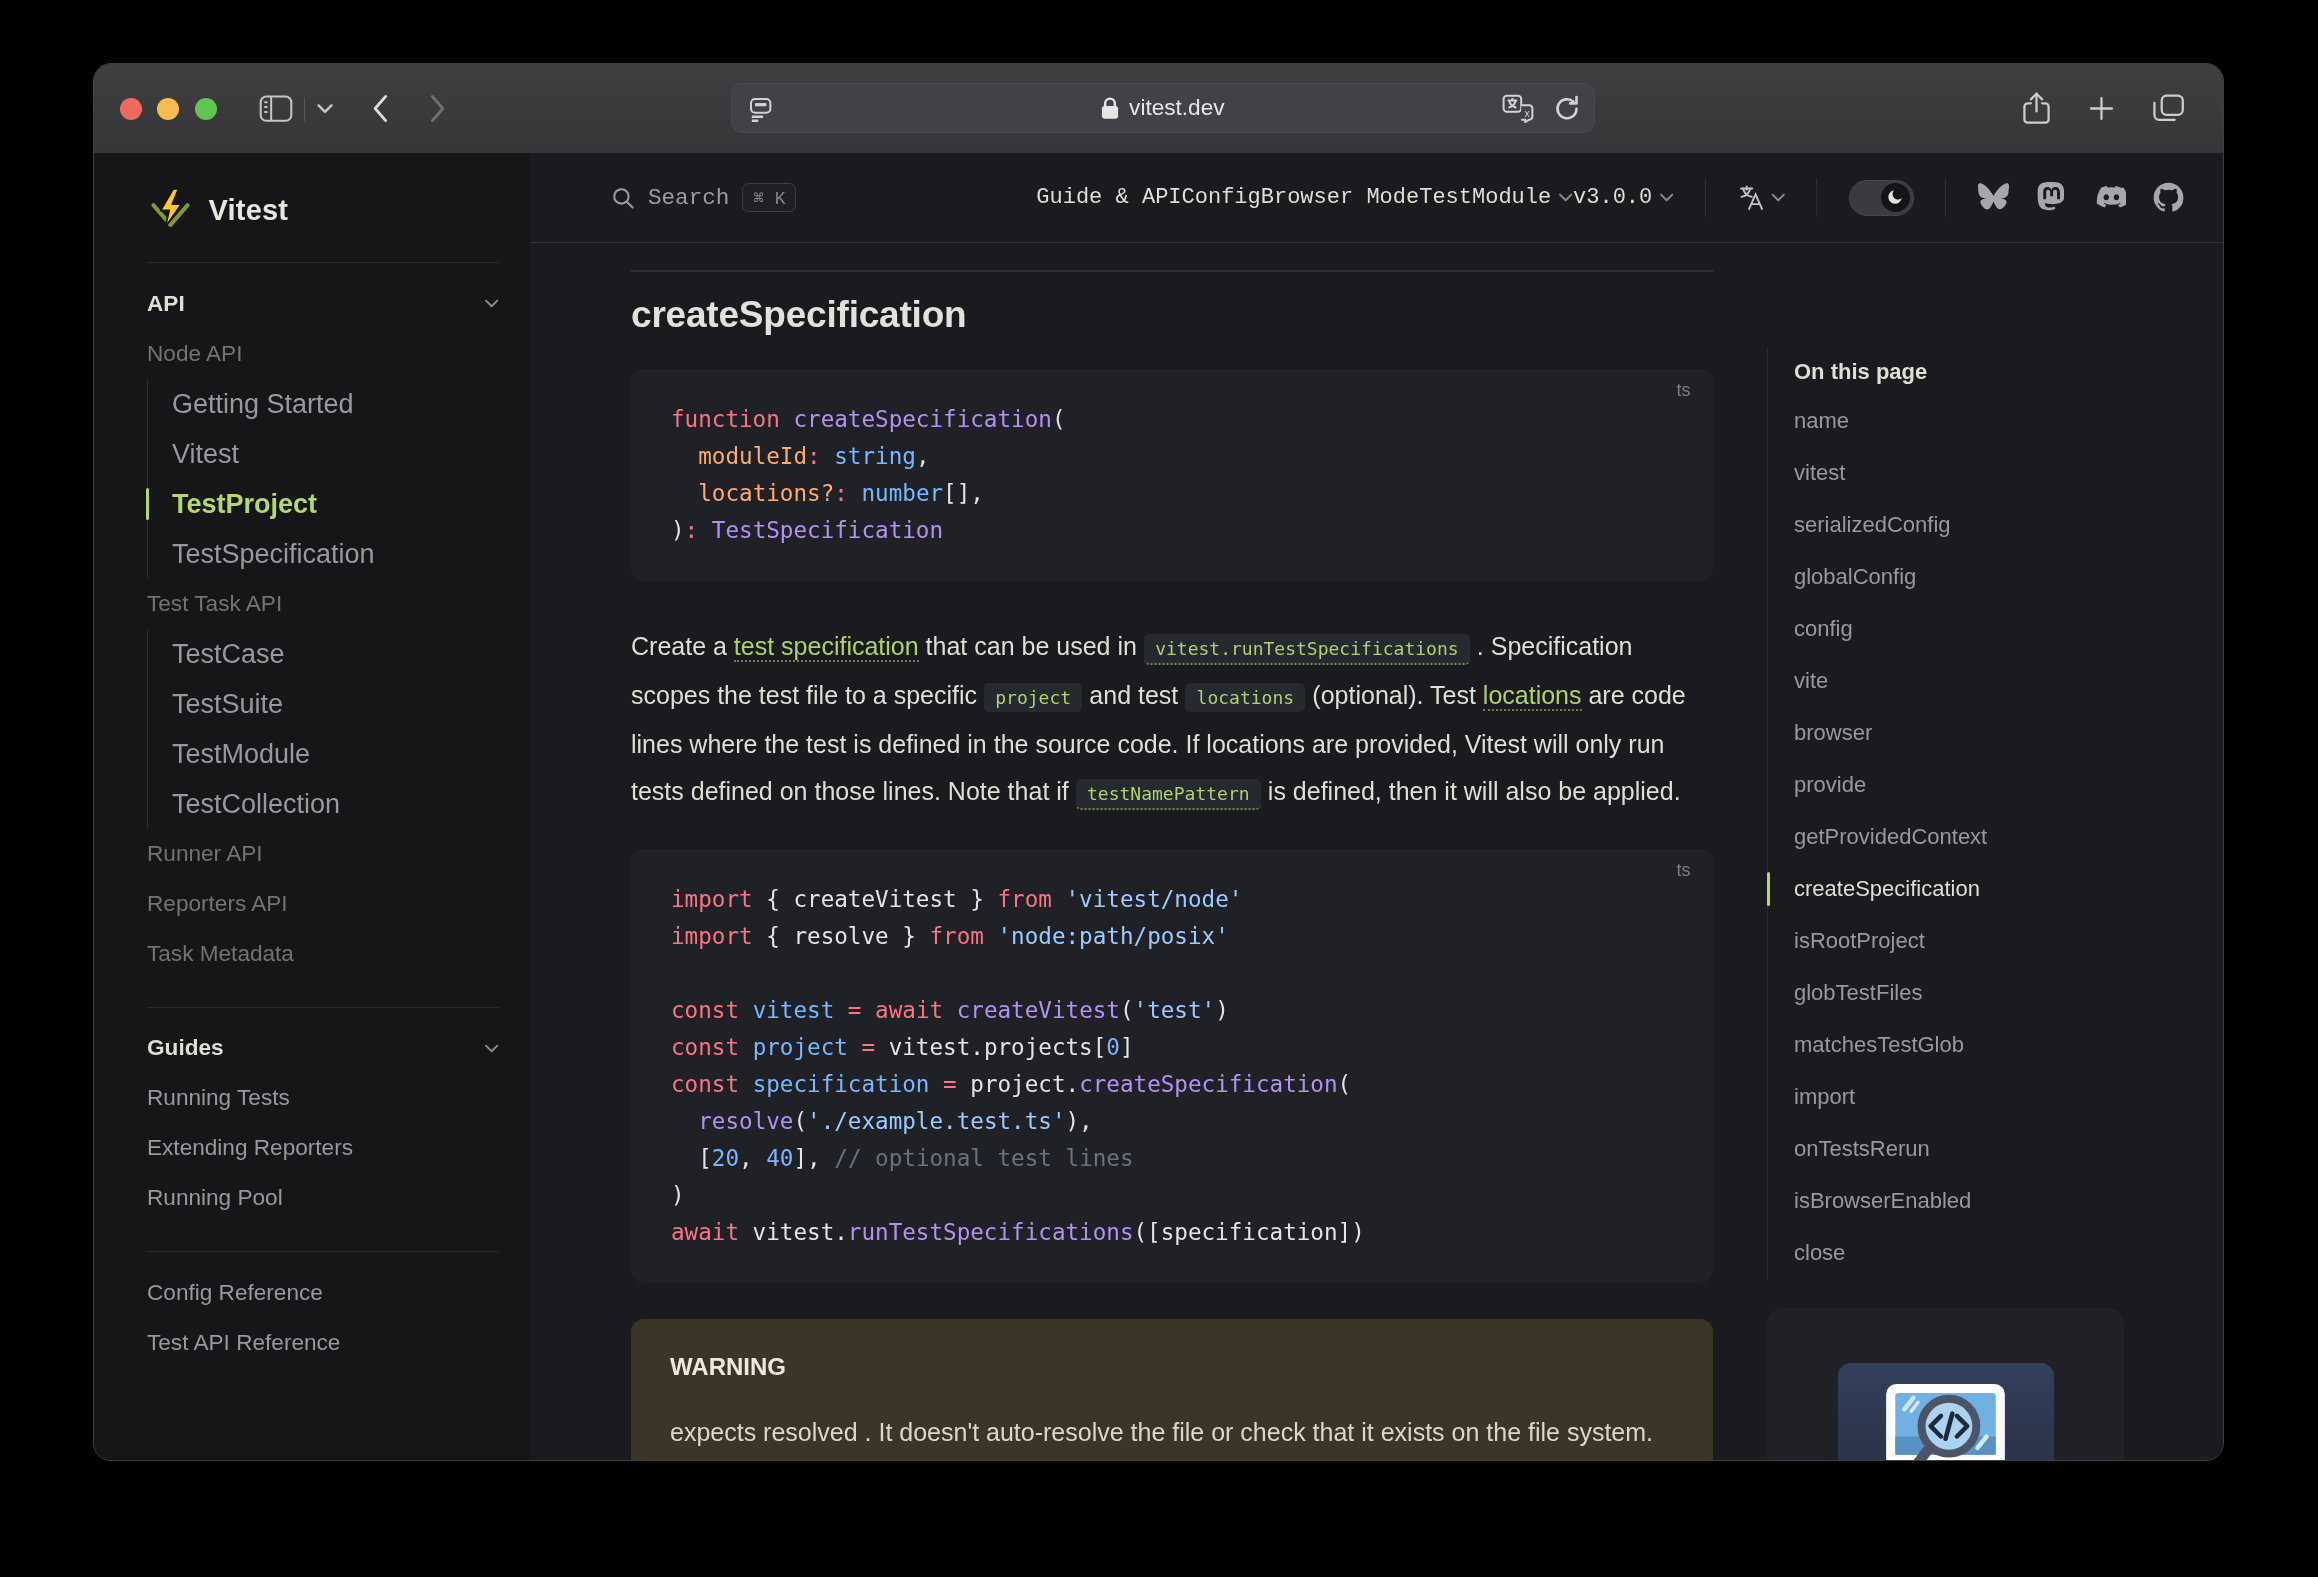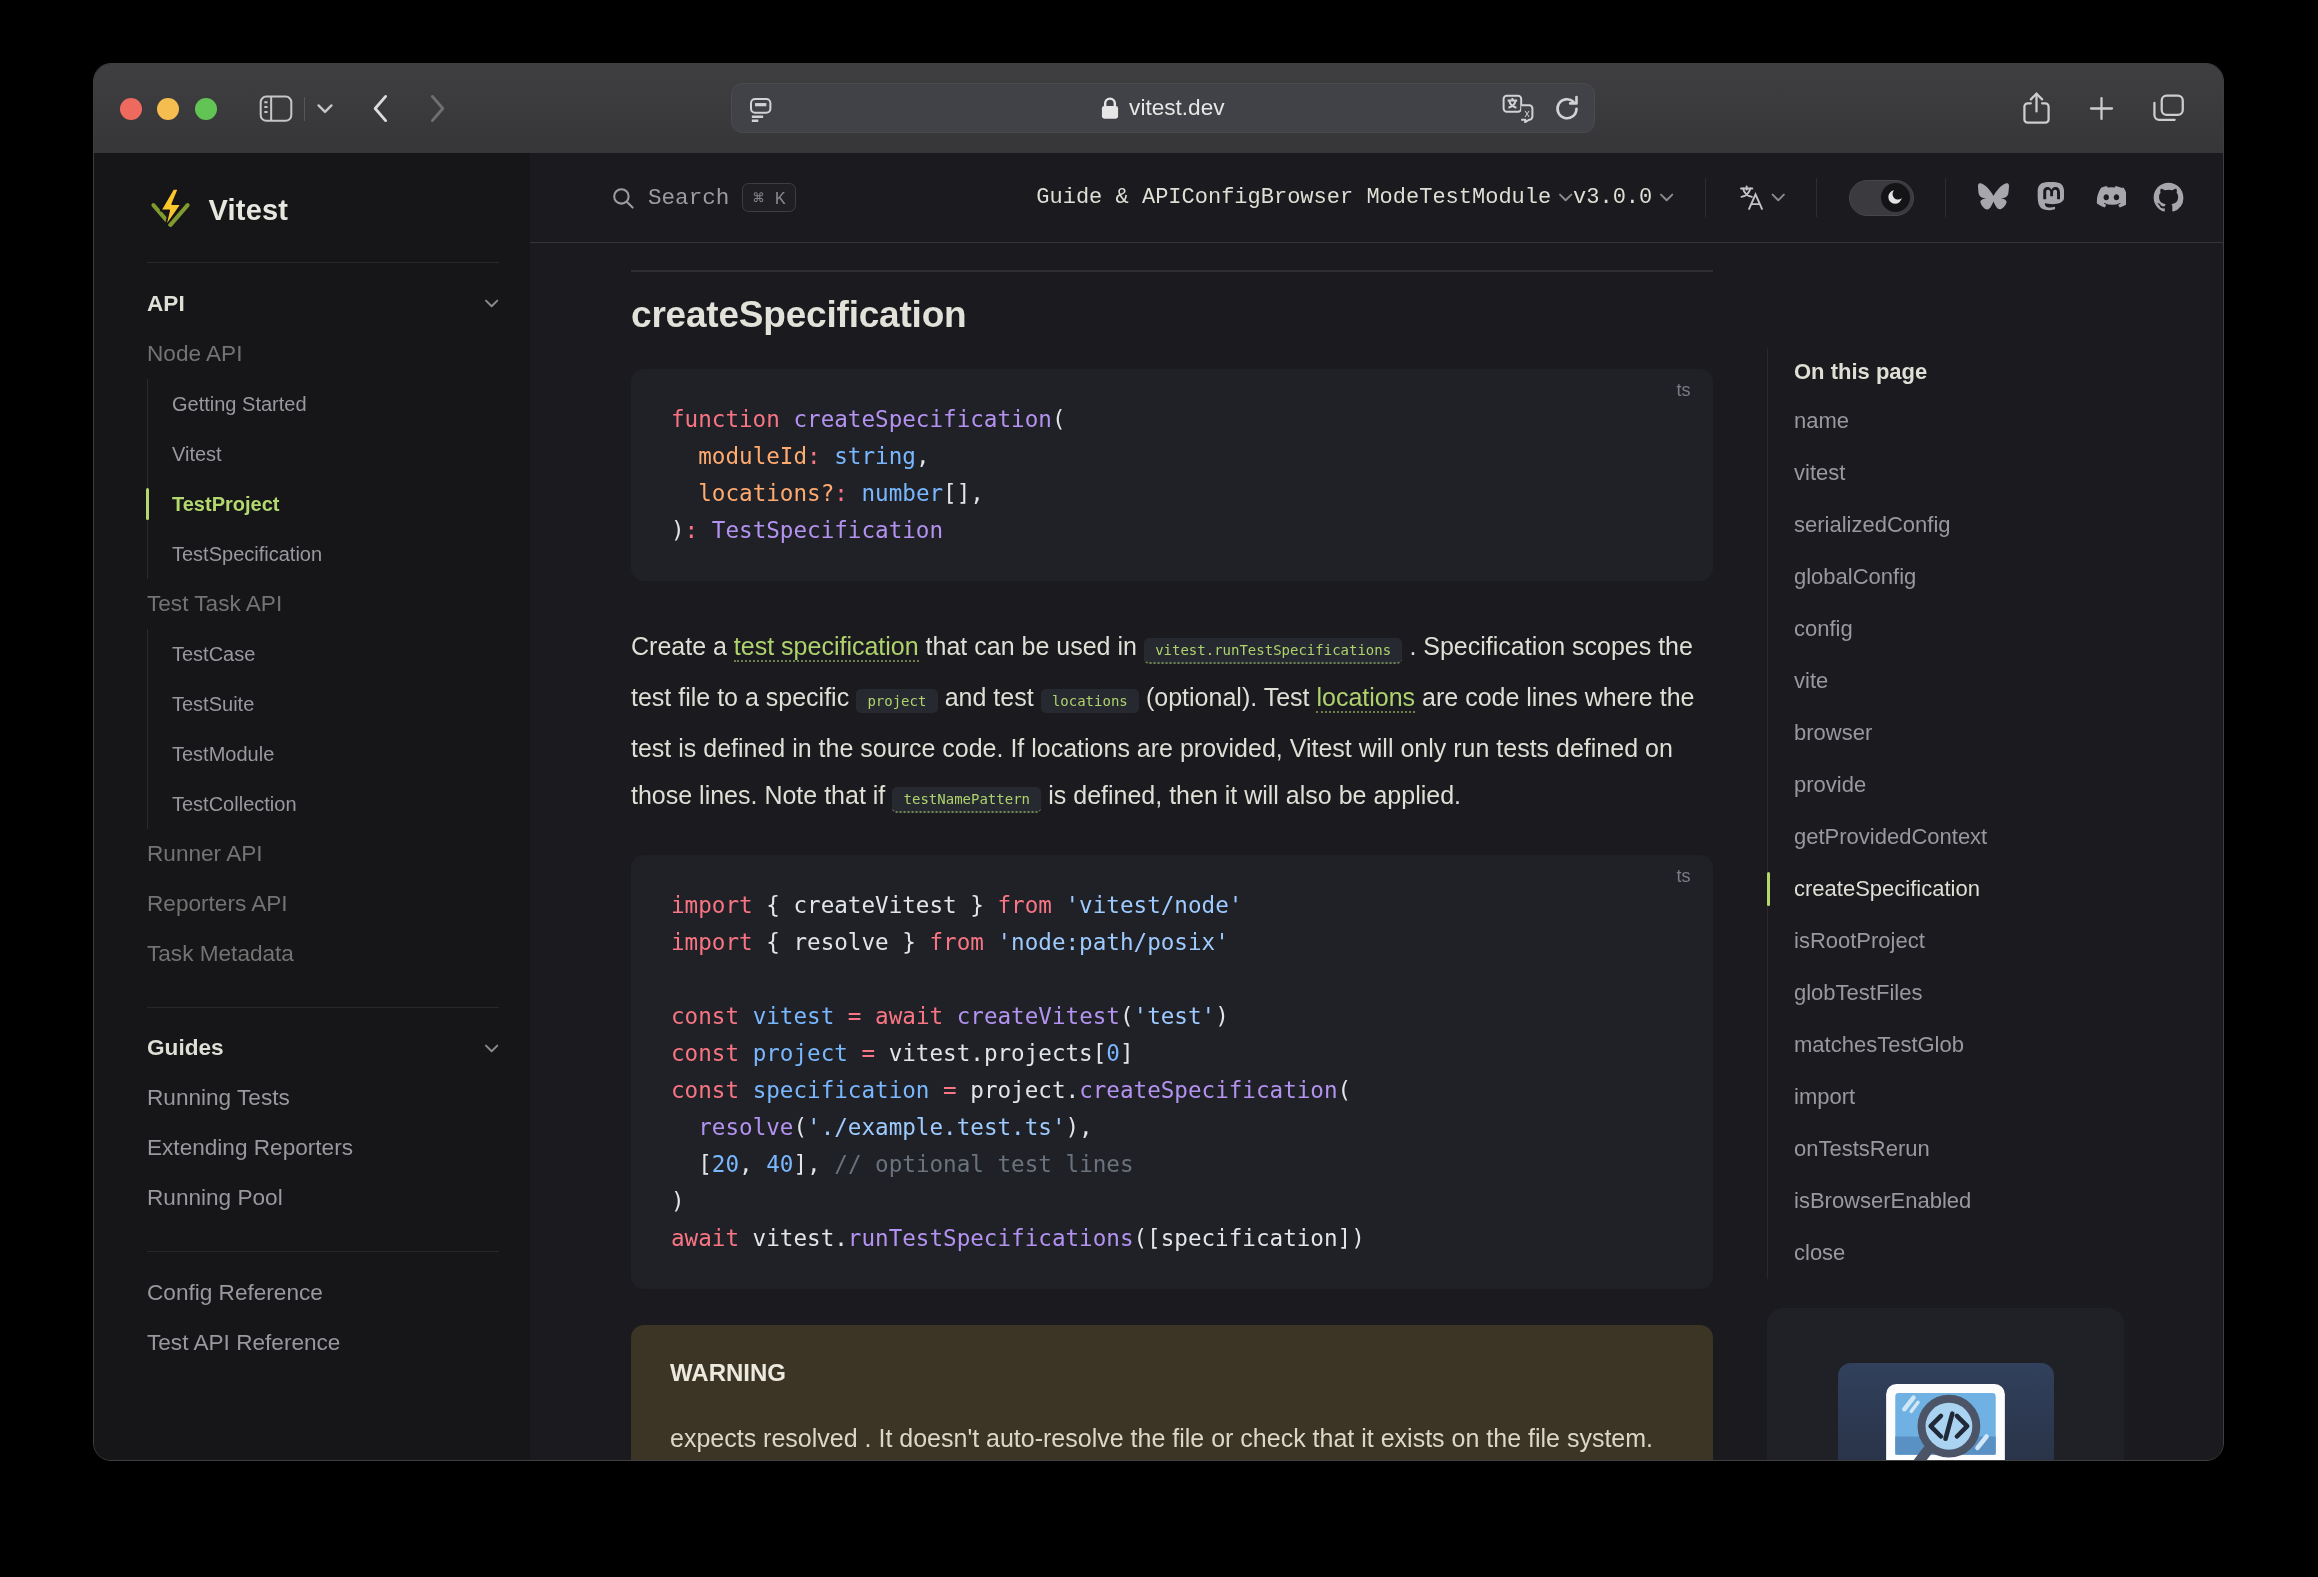--- a/index.html
+++ b/index.html
@@ -25,21 +25,21 @@
   .sidebar{width:436px;background:#161618;padding:32px 31px 0 53px;box-sizing:border-box;flex:none;}
   .brand{display:flex;align-items:center;gap:14.5px;height:50px;}
   .brand-name{font-size:29px;font-weight:700;color:#e7e7df;letter-spacing:0.2px;}
   .sb-divider{height:0.8px;background:#28282c;margin:27.4px 0 16px;}
   .sb-row{height:50px;display:flex;align-items:center;justify-content:space-between;font-size:22.6px;cursor:pointer;}
   .sb-section{color:#dfdfd6;font-weight:700;}
   .sb-section .chev{color:#7d7d84;}
   .sb-toplink{color:#737373;font-weight:500;}
   .sb-plain{color:#98989f;font-weight:500;align-items:center;}
   .sb-group{border-left:1.6px solid #2a2a2e;padding-left:24px;}
-  .sb-group .sb-item{height:50px;display:flex;align-items:center;font-size:20px;color:#98989f;font-weight:500;position:relative;cursor:pointer;}
+  .sb-group .sb-item{height:50px;display:flex;align-items:center;font-size:27px;color:#98989f;font-weight:500;position:relative;cursor:pointer;}
   .sb-group .sb-item.active{color:#b2d86e;font-weight:bold;}
   .sb-group .sb-item.active::before{content:"";position:absolute;left:-26px;top:9px;width:3.2px;height:32px;border-radius:1.6px;background:#b2d86e;}
   
   .main{flex:1;position:relative;background:#1b1b1f;min-width:0;}
   .nav{height:90px;border-bottom:0.8px solid rgba(84,84,90,.45);display:flex;align-items:center;
     padding:0 39px 0 81px;box-sizing:border-box;font-family:Liberation Mono, monospace;}
   .search{display:flex;align-items:center;gap:13px;color:#9b9ba1;font-size:22.6px;cursor:pointer;}
   .kbd{border:0.8px solid #3d3d43;border-radius:6.5px;padding:2.4px 9.7px;font-size:18px;color:#84848b;background:#202024;}
   .nav-menu{margin-left:auto;display:flex;align-items:center;font-size:22px;font-weight:500;color:#dfdfd6;}
   .nav-item{display:flex;align-items:center;gap:6.5px;cursor:pointer;white-space:nowrap;}
@@ -57,21 +57,21 @@
   .scroll-sliver{margin-top:27px;height:1.6px;background:#2f2f33;}
   h1.pagetitle{margin:21px 0 0;font-size:37px;line-height:44px;font-weight:600;color:#e2e2da;letter-spacing:-0.2px;}
   .codeblock{position:relative;margin-top:32px;background:#202127;border-radius:13px;padding:32px 0;}
   .codeblock .lang{position:absolute;top:11.3px;right:22.6px;font-size:18px;color:#7c7c84;}
   .codeblock pre{margin:0;padding:0 40px;font-family:"DejaVu Sans Mono",monospace;font-size:22.6px;line-height:37px;color:#e1e4e8;}
   .cl{white-space:pre;}
   .tk-k{color:#f97583}.tk-f{color:#b392f0}.tk-p{color:#ffab70}.tk-t{color:#79b8ff}
   .tk-s{color:#9ecbff}.tk-n{color:#79b8ff}.tk-c{color:#6a737d}.tk-w{color:#e1e4e8}
   .para{margin-top:42px;font-size:25px;line-height:47px;color:#dfdfd6;}
   .glink{color:#aed36e;font-weight:500;border-bottom:2.4px dotted rgba(174,211,110,.55);padding-bottom:0.8px;cursor:pointer;}
-  .chip{font-family:"DejaVu Sans Mono",monospace;font-size:14px;background:rgba(101,117,133,.16);
+  .chip{font-family:"DejaVu Sans Mono",monospace;font-size:18px;background:rgba(101,117,133,.16);
     padding:4px 11.3px;border-radius:5px;color:#aed36e;white-space:nowrap;}
   .chip-link{border-bottom:2.4px dotted rgba(174,211,110,.55);cursor:pointer;}
   .warning{margin-top:36px;background:#3c3424;border-radius:13px;padding:34px 39px 48px;}
   .warn-title{font-size:24px;font-weight:600;color:#eceade;}
   .warn-body{margin-top:27.4px;font-size:25px;line-height:48px;color:#dcd7c8;}
   
   .aside{position:absolute;right:48px;top:195px;width:408px;}
   .toc{border-left:1.6px solid #2a2a2e;padding-left:26px;}
   .toc-title{height:47px;display:flex;align-items:center;font-size:22px;font-weight:700;color:#dfdfd6;}
   .toc ul{list-style:none;margin:0;padding:0;}

